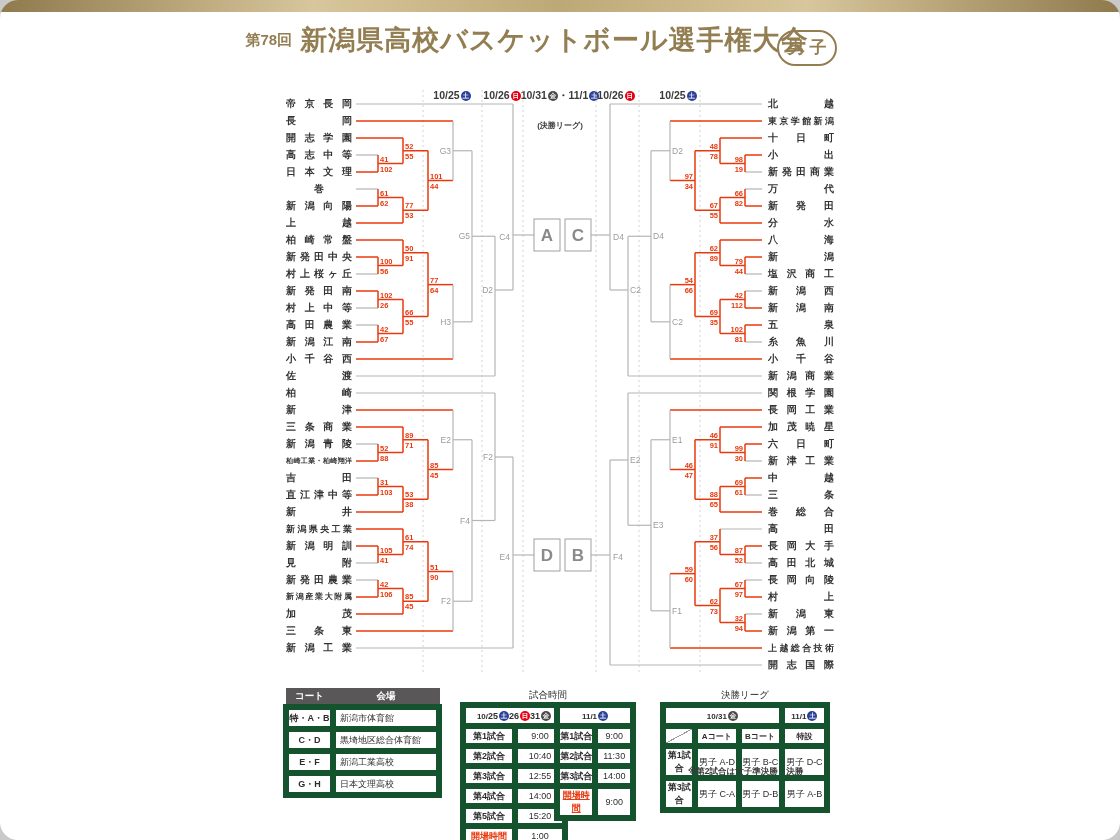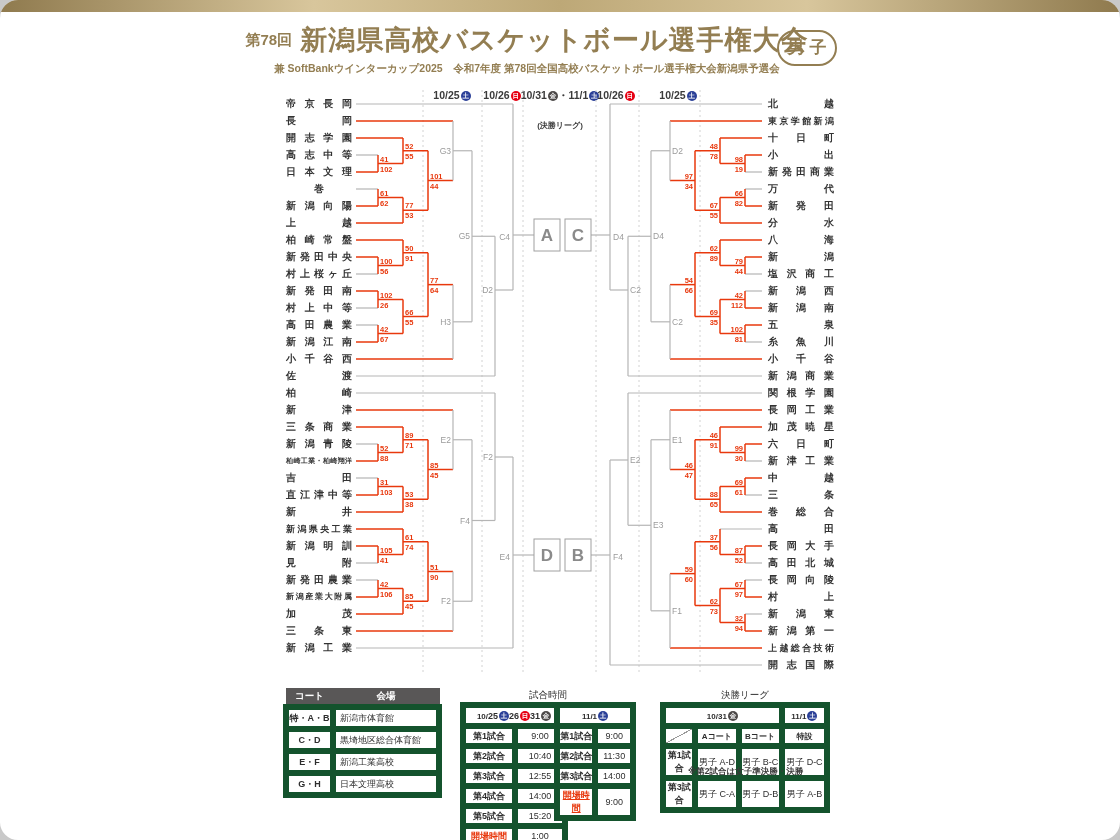--- a/index.html
+++ b/index.html
@@ -46,21 +46,20 @@
 </head>
 <body>
 
 <div class="page">
   <div class="topbar"></div>
 
   <div class="title-wrap">
     <div class="title-line">
       <span class="ev-no">第78回</span><span class="main-title">新潟県高校バスケットボール選手権大会</span>
     </div>
-    <div class="subtitle">兼 SoftBankウインターカップ2025　令和7年度 第78回全国高校バスケットボール選手権大会新潟県予選会</div>
   </div>
   <div class="gender-badge">男子</div>
 
   <div id="date-heads">
       <div class="date-head" style="left: 452px; top: 89px;">10/25<span class="day-c day-blue">土</span></div>
       <div class="date-head" style="left: 502px; top: 89px;">10/26<span class="day-c day-red">日</span></div>
       <div class="date-head" style="left: 560px; top: 89px;">10/31<span class="day-c day-dark">金</span>・11/1<span class="day-c day-blue">土</span><div class="sub">(決勝リーグ)</div></div>
       <div class="date-head" style="left: 616px; top: 89px;">10/26<span class="day-c day-red">日</span></div>
       <div class="date-head" style="left: 678px; top: 89px;">10/25<span class="day-c day-blue">土</span></div>
     </div>

